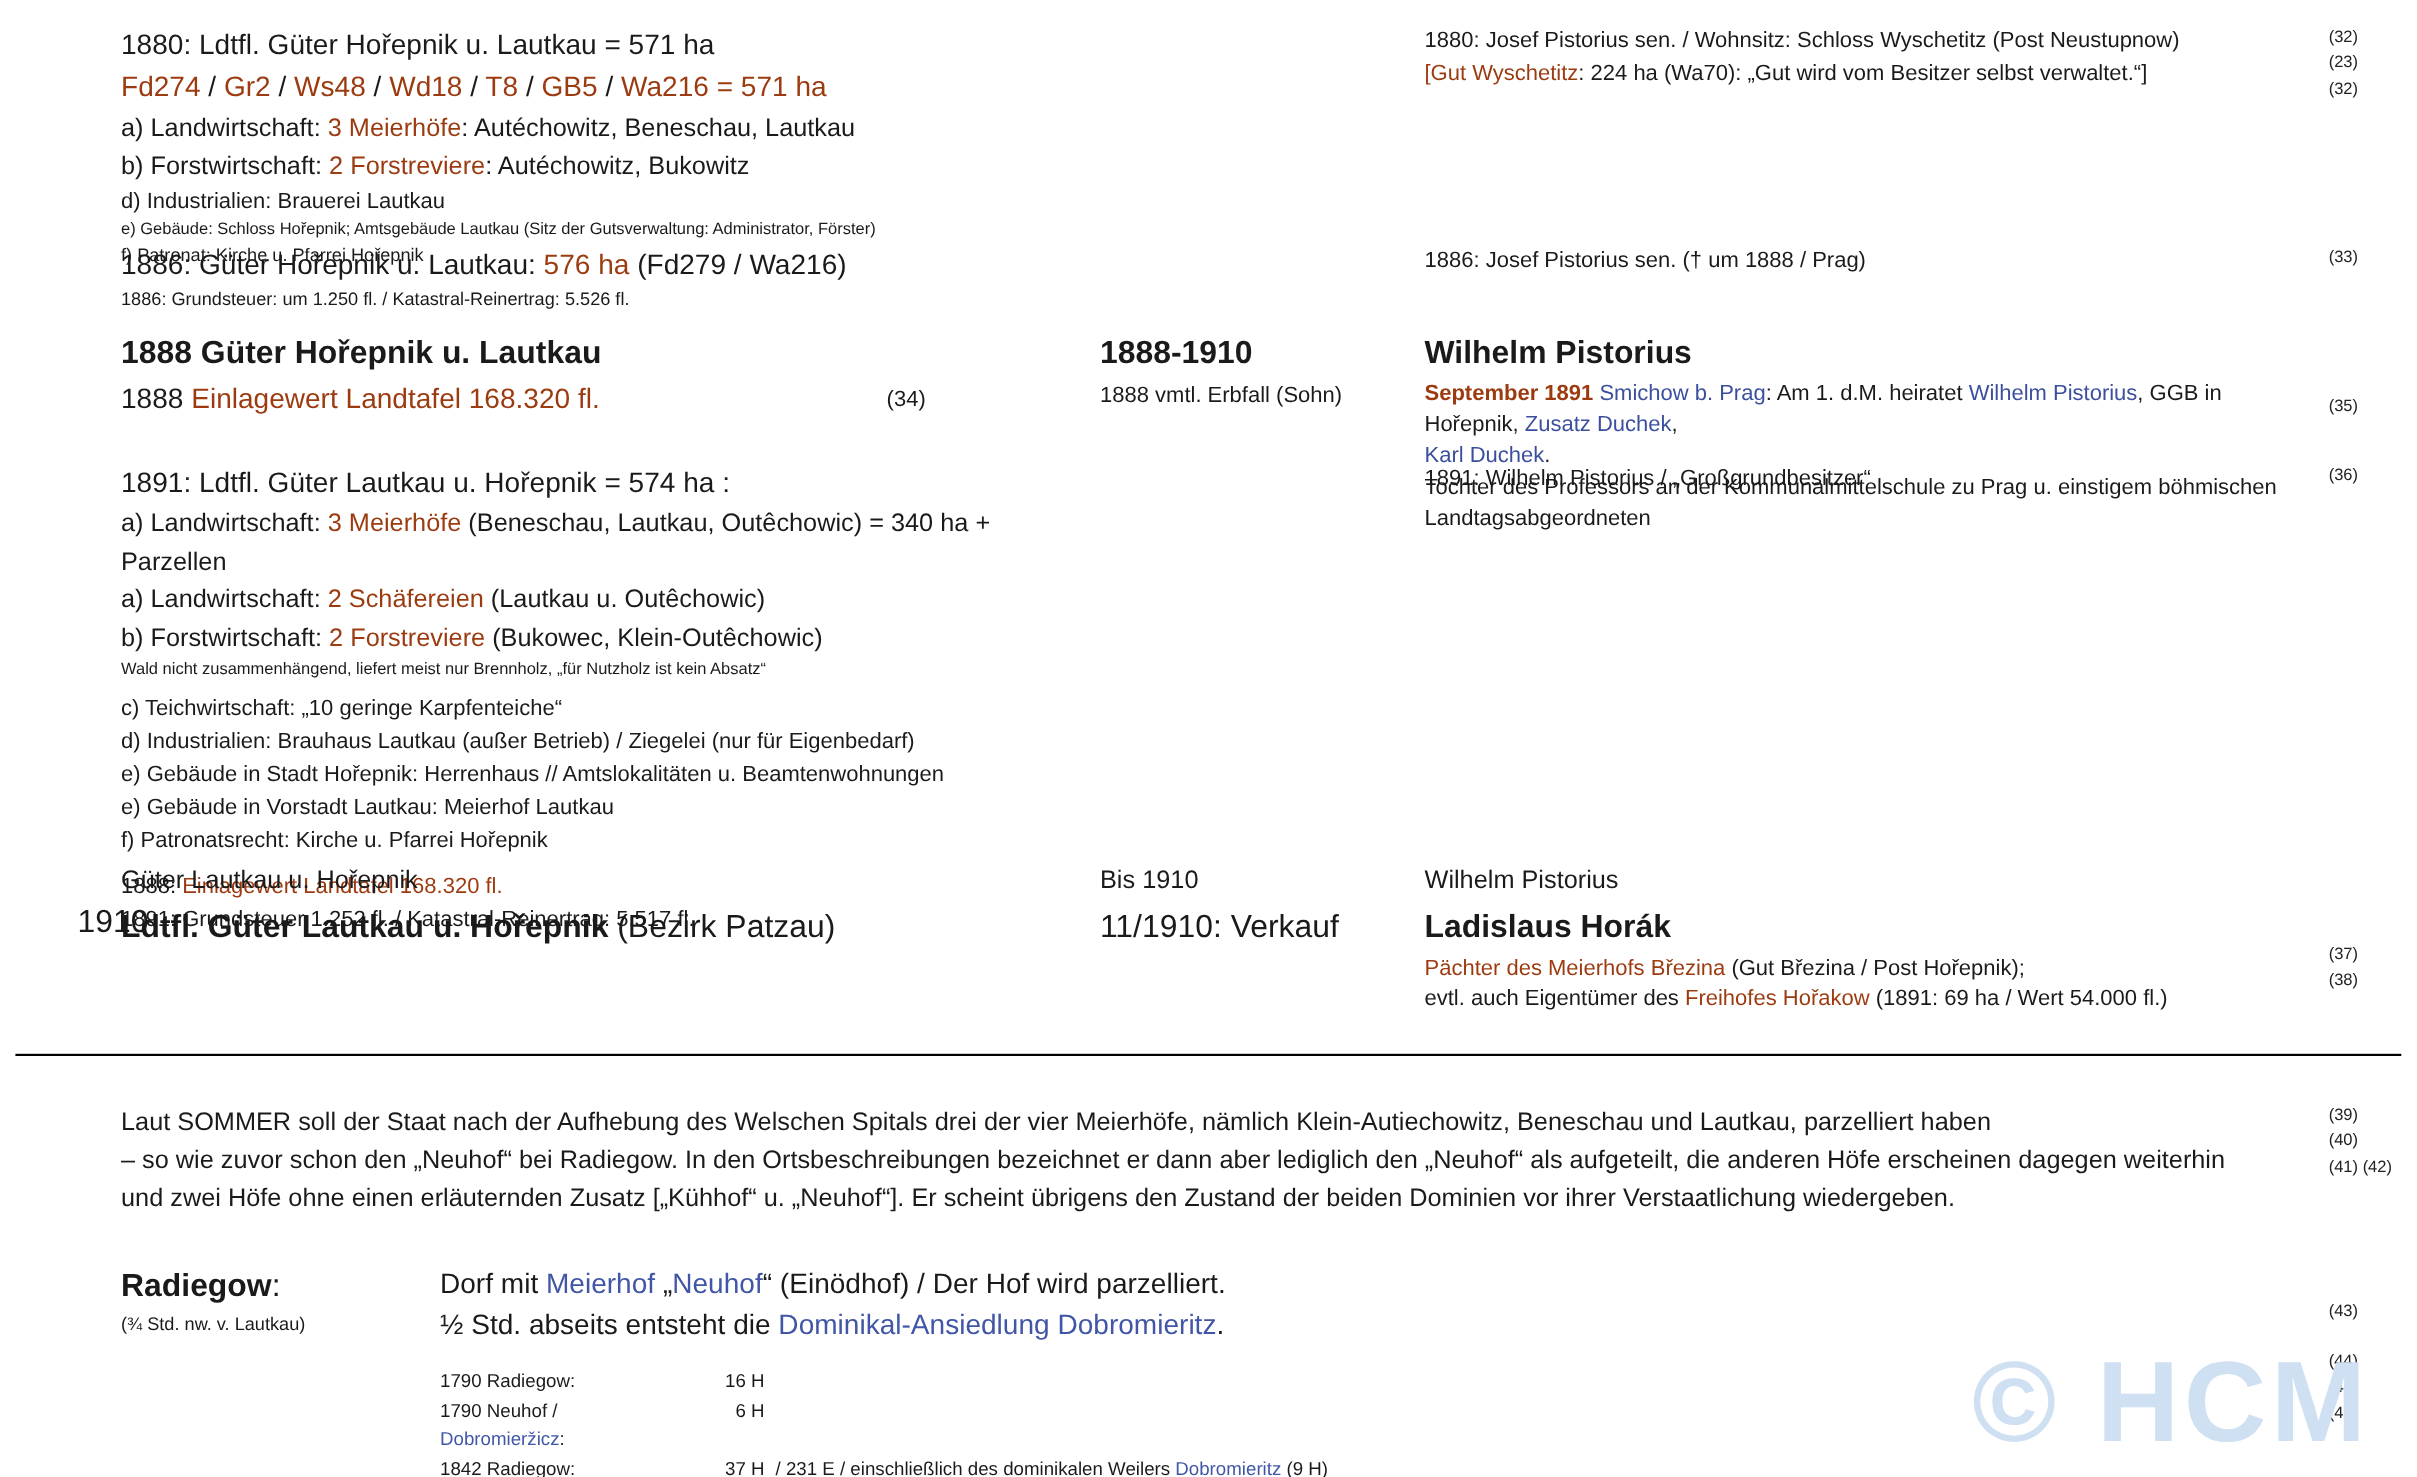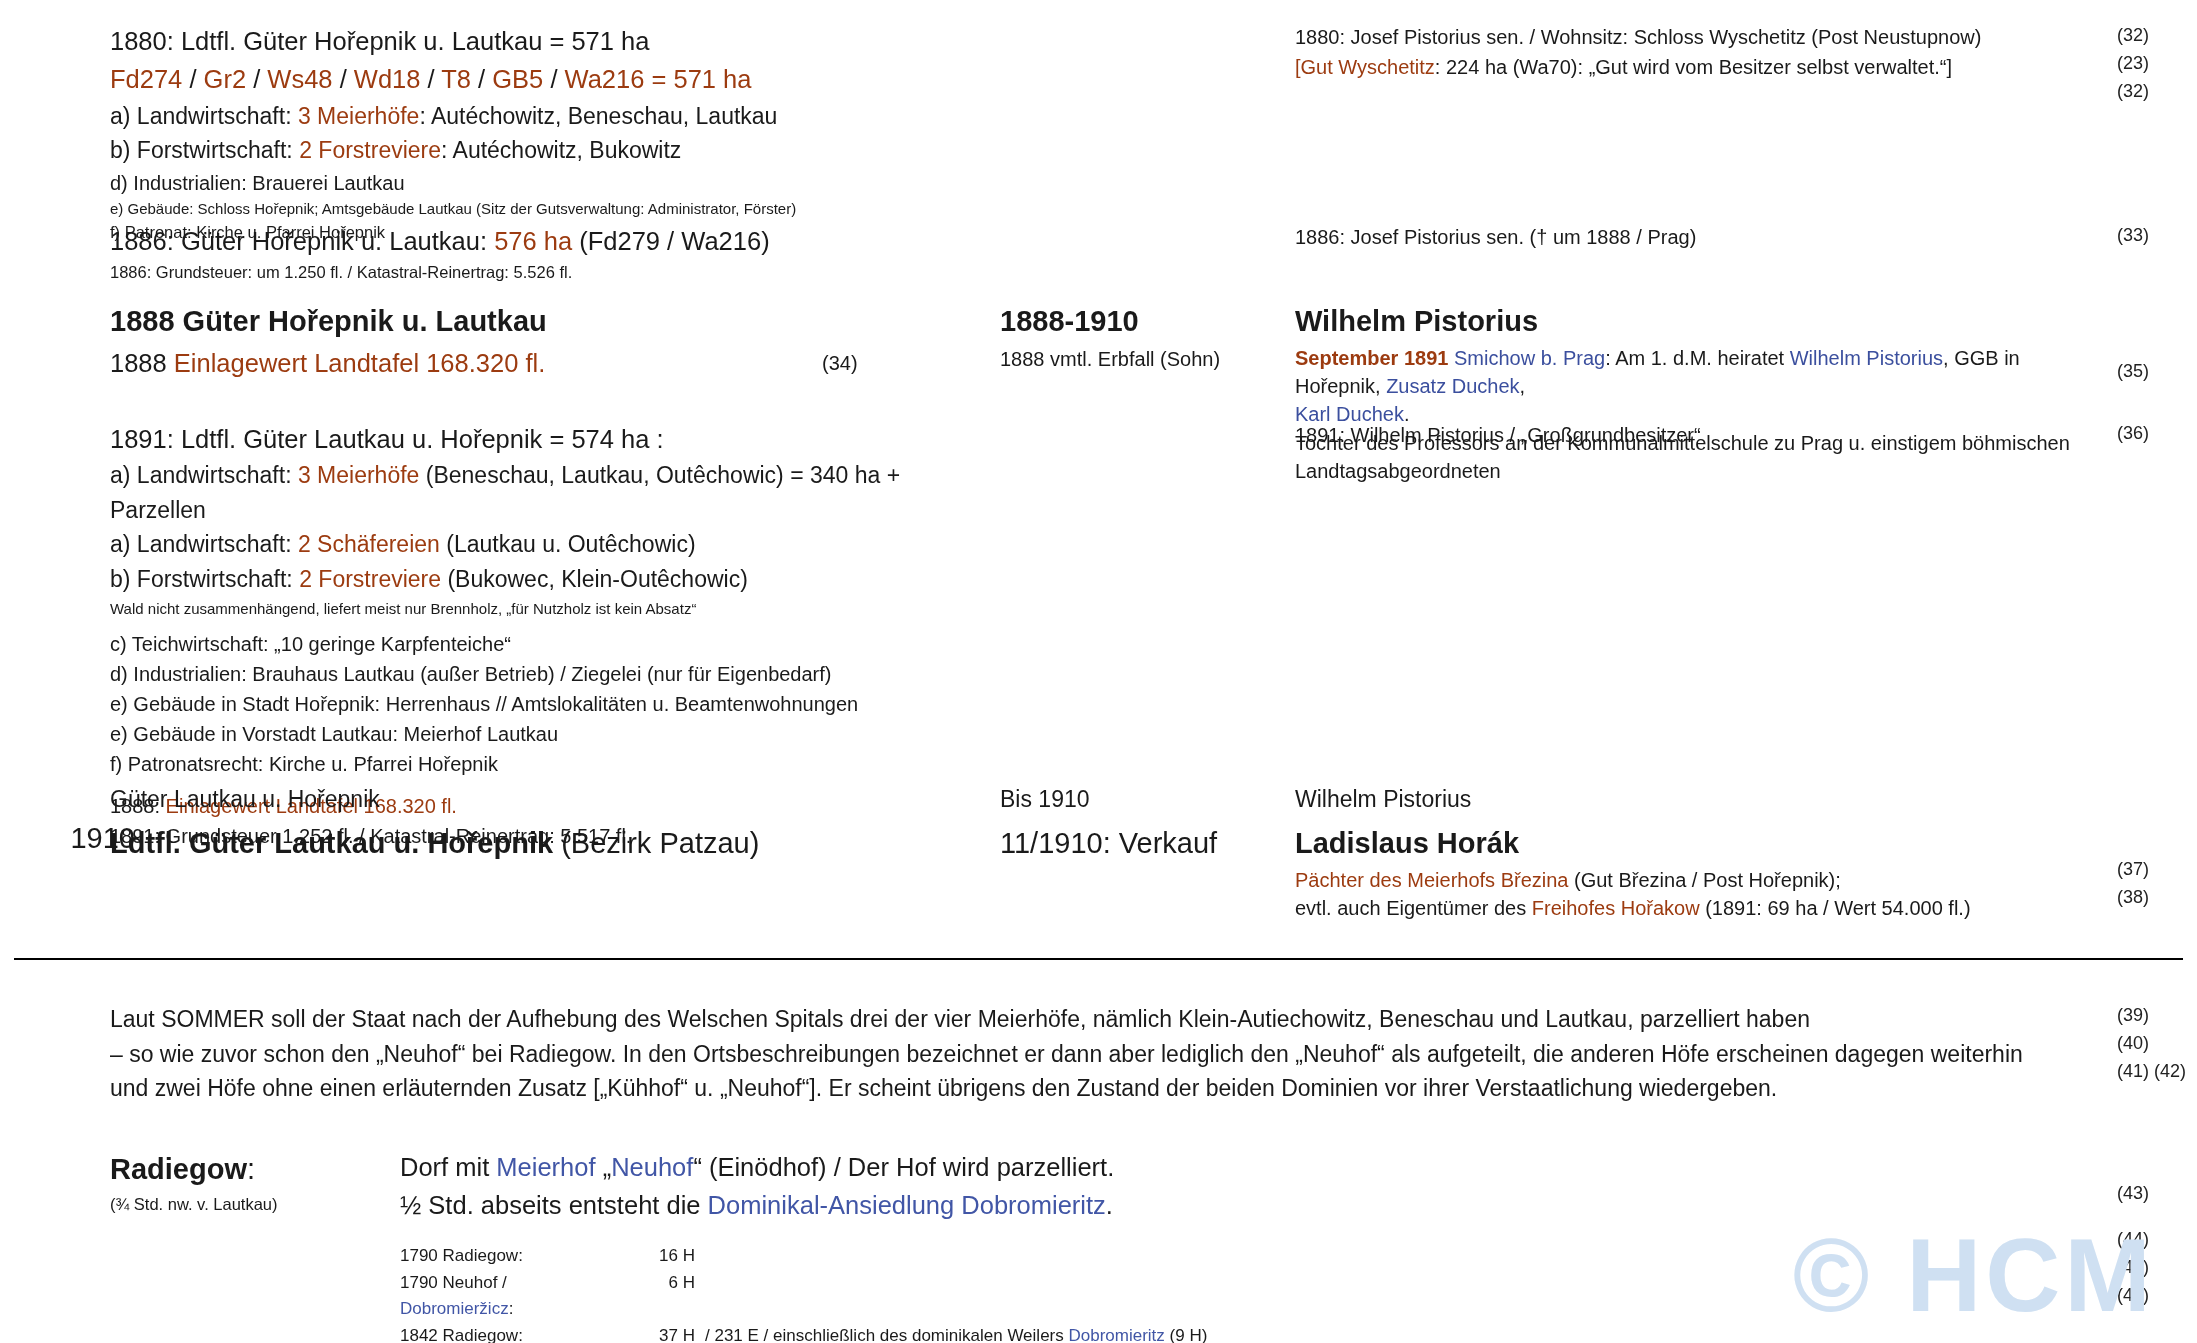--- a/index.html
+++ b/index.html
@@ -53,21 +53,21 @@
   .colD { 
     position: absolute;
     left: 1295px;
     width: 790px;
   }
   .refs { 
     position: absolute;
     right: 10px;
     width: 70px;
     text-align: left;
-    font-size: 18px;
+    font-size: 15px;
     color: #222;
   }
   .refs div { line-height: 1.55; }
 
   .line { line-height: 1.5; }
   .tight { line-height: 1.42; }
 
   hr.sep {
     position: absolute;
     left: 14px;
@@ -161,21 +161,21 @@
     <div class="refs">
       <div>(33)</div>
     </div>
   </div>
 
   <div class="block" style="left:0; top:300px; width:2197px;">
     <div class="colB">
       <div class="s20 bold line">1888 Güter Hořepnik u. Lautkau</div>
       <div class="s18 line" style="position:relative;">
         <span>1888 </span><span class="red">Einlagewert Landtafel 168.320 fl.</span>
-        <span class="s14" style="position:absolute; left:712px; top:4px;">(34)</span>
+        <span class="s14" style="position:absolute; left:696px; top:4px;">(34)</span>
       </div>
     </div>
     <div class="colC">
       <div class="s20 bold line">1888-1910</div>
       <div class="s14 line">1888 vmtl. Erbfall (Sohn)</div>
     </div>
     <div class="colD">
       <div class="s20 bold line">Wilhelm Pistorius</div>
       <div class="s14 tight">
         <span class="bold red">September 1891</span><span class="blue"> Smichow b. Prag</span><span>: Am 1. d.M. heiratet </span><span class="blue">Wilhelm Pistorius</span><span>, GGB in Hořepnik, </span><span class="blue">Zusatz Duchek</span><span>,</span>

